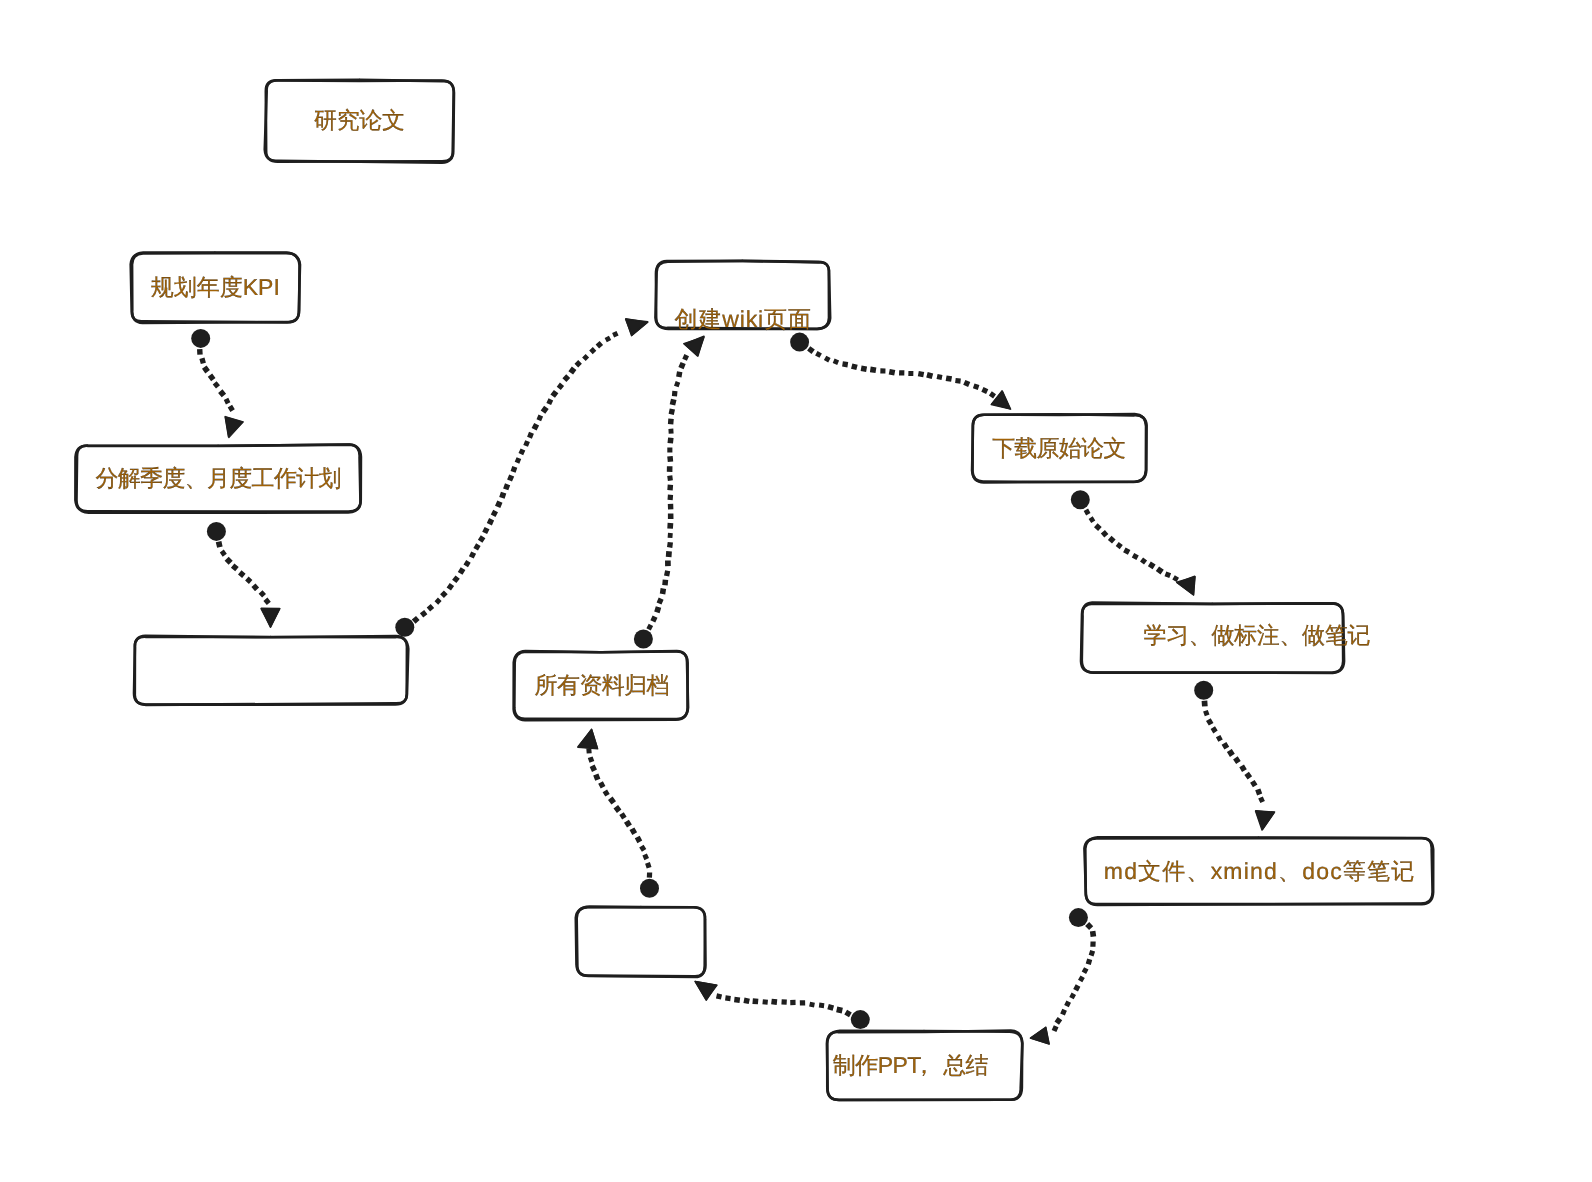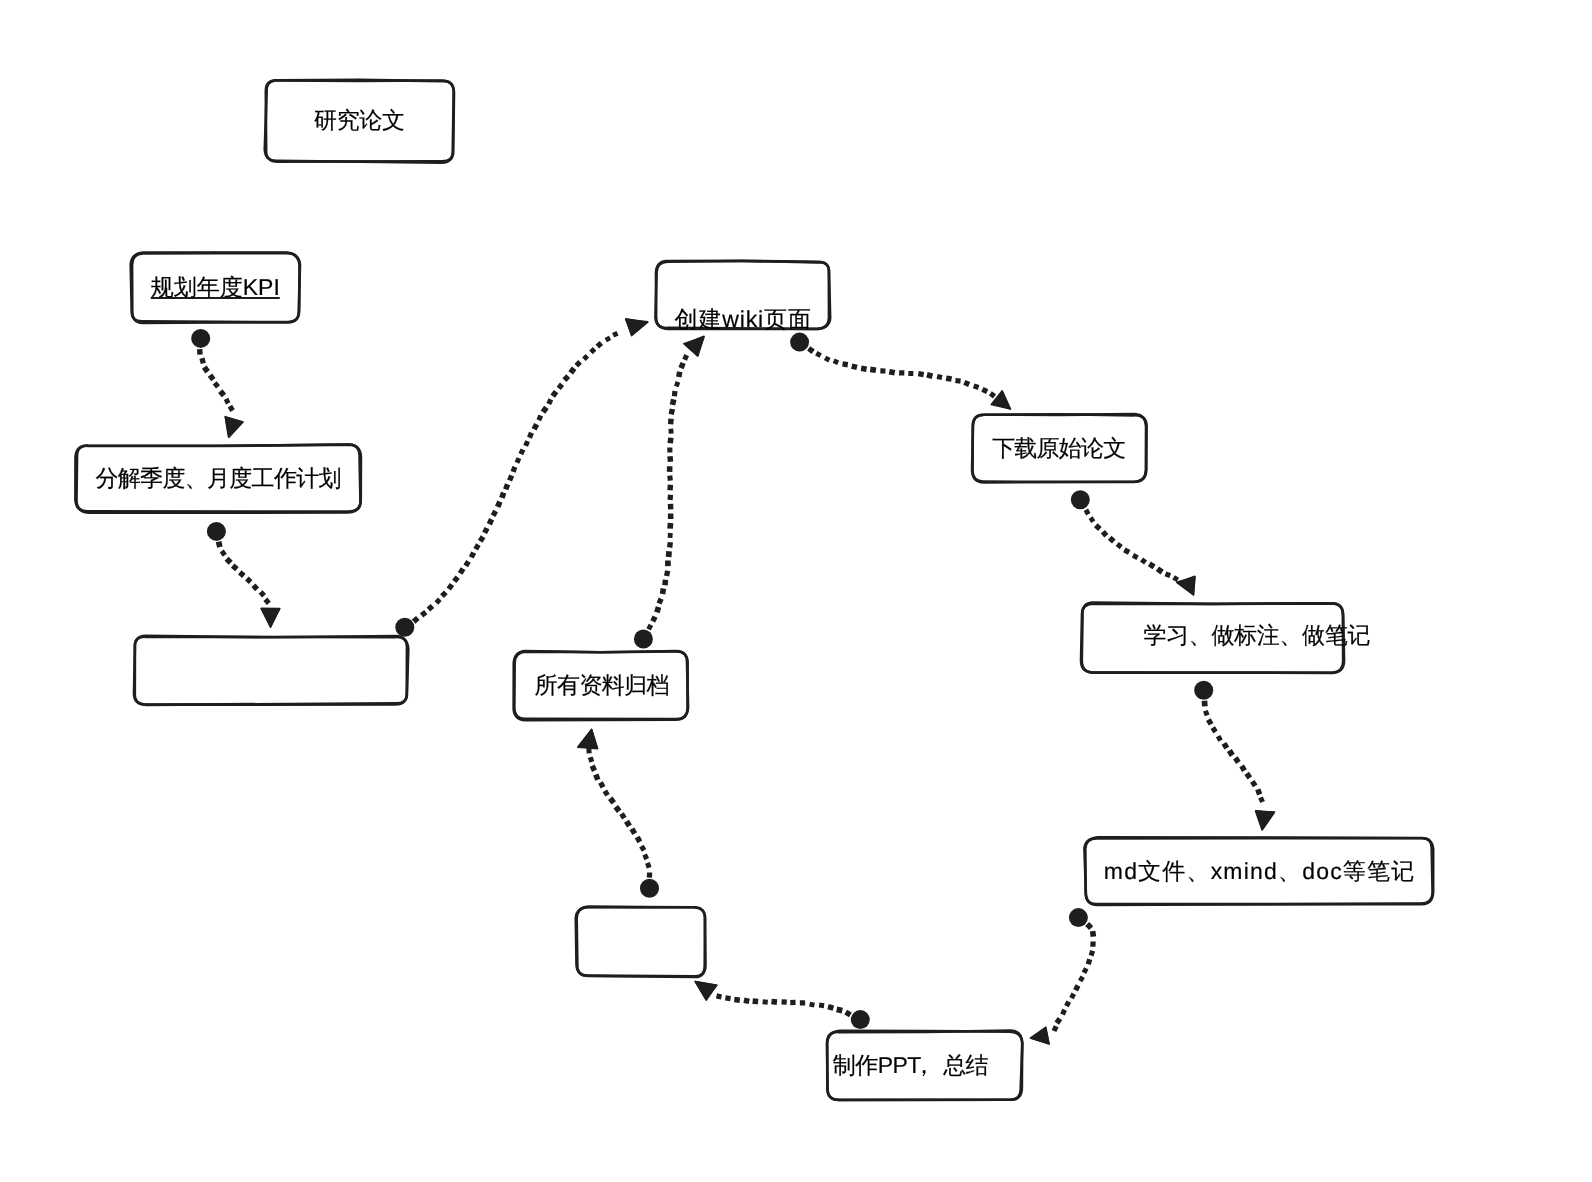--- a/index.html
+++ b/index.html
@@ -1,20 +1,20 @@
 <!DOCTYPE html>
 <html><head>
 <meta charset="utf-8">
 <title>Flowchart</title>
 <style>
 html,body{margin:0;padding:0;background:#ffffff;-webkit-font-smoothing:antialiased;}
 body{width:1592px;height:1182px;overflow:hidden;font-family:"Liberation Sans","DejaVu Sans",sans-serif;}
 #canvas{position:relative;width:1592px;height:1182px;background:#ffffff;}
 svg#scene{position:absolute;left:0;top:0;width:1592px;height:1182px;display:block;}
-.nodeLabel{position:absolute;display:flex;align-items:center;justify-content:center;color:#000000;white-space:nowrap;font-size:23px;line-height:1;-webkit-font-smoothing:antialiased;text-rendering:geometricPrecision;text-align:right;-webkit-text-stroke:0.22px #1e1e1e;}
+.nodeLabel{position:absolute;display:flex;align-items:center;justify-content:center;color:#a16207;white-space:nowrap;font-size:23px;line-height:1;-webkit-font-smoothing:antialiased;text-rendering:geometricPrecision;text-align:right;-webkit-text-stroke:0.22px #1e1e1e;}
 .cjkComma{margin-left:-0.36em;margin-right:0.36em;}
 </style>
 </head>
 <body>
 
 <div id="canvas">
 <svg id="scene" viewBox="0 0 1592 1182">
 <g>
   <path d="M 202.4 348.9 L 202.7 354.4 L 197.3 354.7 L 197.0 349.2 Z M 204.5 357.6 L 205.9 362.7 L 200.8 364.1 L 199.4 359.0 Z M 206.6 365.4 L 209.9 370.0 L 205.3 373.4 L 202.0 368.8 Z M 212.2 373.4 L 215.5 377.9 L 211.1 381.2 L 207.8 376.8 Z M 216.6 381.3 L 220.0 385.2 L 216.0 388.5 L 212.7 384.6 Z M 222.5 389.3 L 226.1 393.7 L 221.7 397.3 L 218.1 392.9 Z M 228.3 397.8 L 230.4 402.3 L 225.9 404.5 L 223.8 399.9 Z M 232.1 404.8 L 234.8 409.2 L 230.4 411.9 L 227.7 407.5 Z" fill="#1e1e1e"></path>
   <circle cx="200.7" cy="338.4" r="9.5" fill="#1e1e1e"></circle>
@@ -116,21 +116,21 @@
   <path d="M 641.11 907.10 L 693.48 907.26 Q 705.52 907.35 704.95 918.32 L 704.71 965.67 Q 705.08 976.48 694.98 977.07 L 589.08 975.98 Q 576.84 976.18 576.46 964.48 L 575.79 917.92 Q 576.80 907.19 589.50 906.62 L 640.61 907.10" fill="none" stroke="#1e1e1e" stroke-width="2.6" stroke-linecap="round" stroke-linejoin="round"></path>
 </g>
 <g>
   <path d="M 601.39 652.30 L 676.10 651.54 Q 687.54 651.43 687.64 663.08 L 687.53 707.52 Q 687.71 719.70 675.38 719.11 L 526.55 718.74 Q 514.58 719.67 514.36 707.88 L 514.68 662.99 Q 514.82 651.85 525.75 651.60 L 600.89 652.30" fill="none" stroke="#1e1e1e" stroke-width="2.6" stroke-linecap="round" stroke-linejoin="round"></path>
   <path d="M 601.00 652.21 L 676.70 651.07 Q 687.49 651.77 686.98 662.06 L 688.10 707.39 Q 687.29 719.79 675.24 719.76 L 525.14 720.15 Q 514.36 719.43 513.64 709.09 L 513.75 662.28 Q 514.84 651.51 525.48 650.95 L 600.50 652.21" fill="none" stroke="#1e1e1e" stroke-width="2.6" stroke-linecap="round" stroke-linejoin="round"></path>
 </g>
 </svg>
 <div class="nodeLabel" style="left:265.6px;top:80.3px;width:187.9px;height:81.4px;letter-spacing:-0.33px;text-indent:-0.33px;">
       <span>研究论文</span>
     </div>
-<div class="nodeLabel" style="left:131.5px;top:253.5px;width:167.5px;height:68.8px;letter-spacing:0.00px;text-indent:0.00px;text-decoration:underline;">
+<div class="nodeLabel" style="left:131.5px;top:253.5px;width:167.5px;height:68.8px;letter-spacing:0.00px;text-indent:0.00px;">
       <span>规划年度KPI</span>
     </div>
 <div class="nodeLabel" style="left:76.5px;top:445.0px;width:284.0px;height:66.8px;letter-spacing:-0.70px;text-indent:-0.70px;">
       <span>分解季度、月度工作计划</span>
     </div>
 <div class="nodeLabel" style="left:656.1px;top:261.6px;width:173.3px;height:66.9px;letter-spacing:0.86px;text-indent:0.86px;margin-top:24px;">
       <span>创建wiki页面</span>
     </div>
 <div class="nodeLabel" style="left:972.6px;top:414.8px;width:173.1px;height:67.3px;letter-spacing:-0.80px;text-indent:-0.80px;">
       <span>下载原始论文</span>

